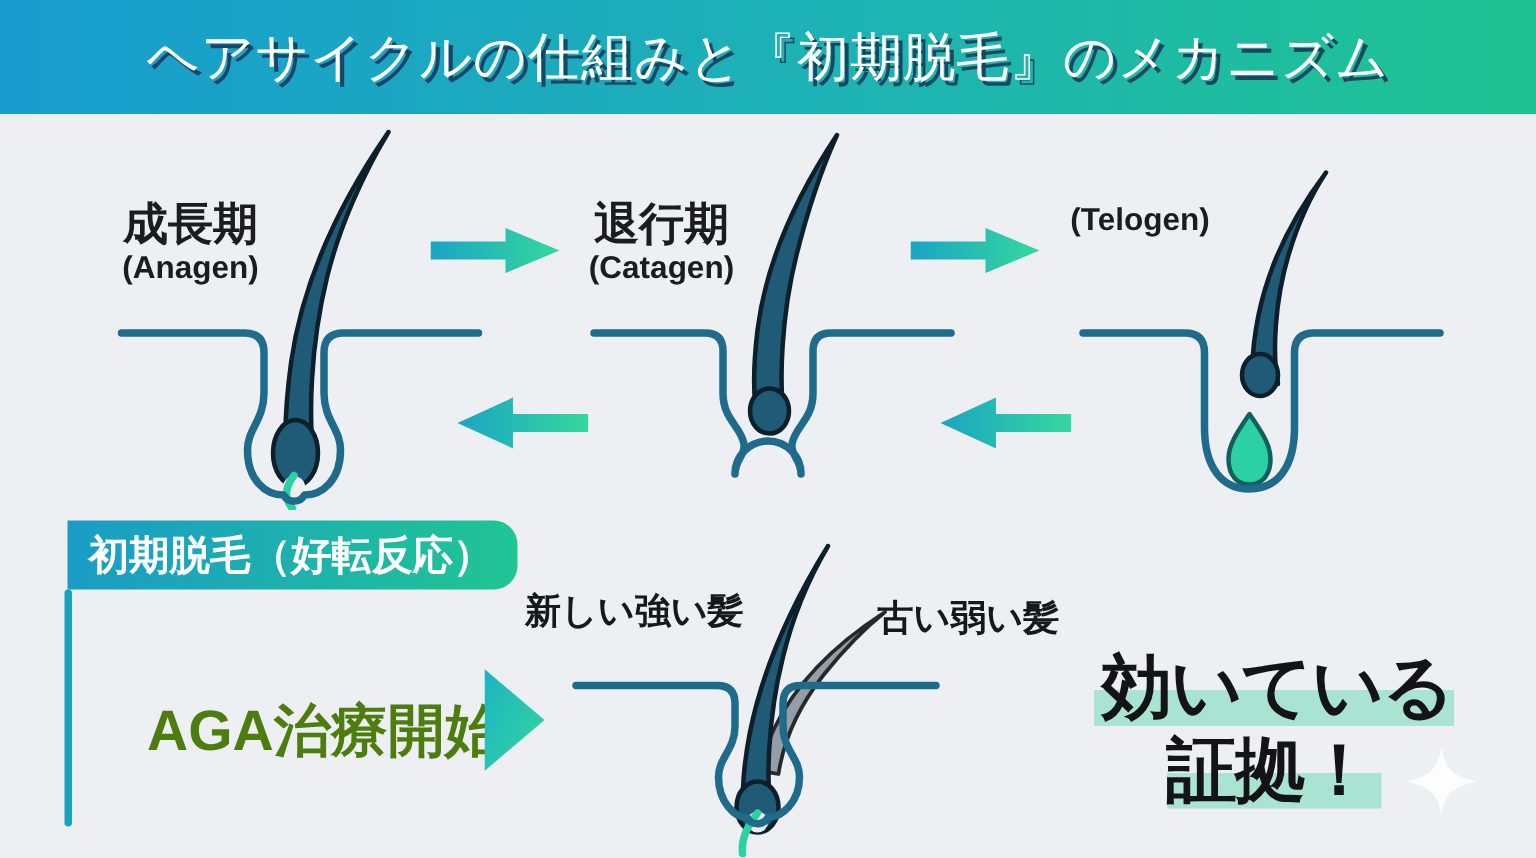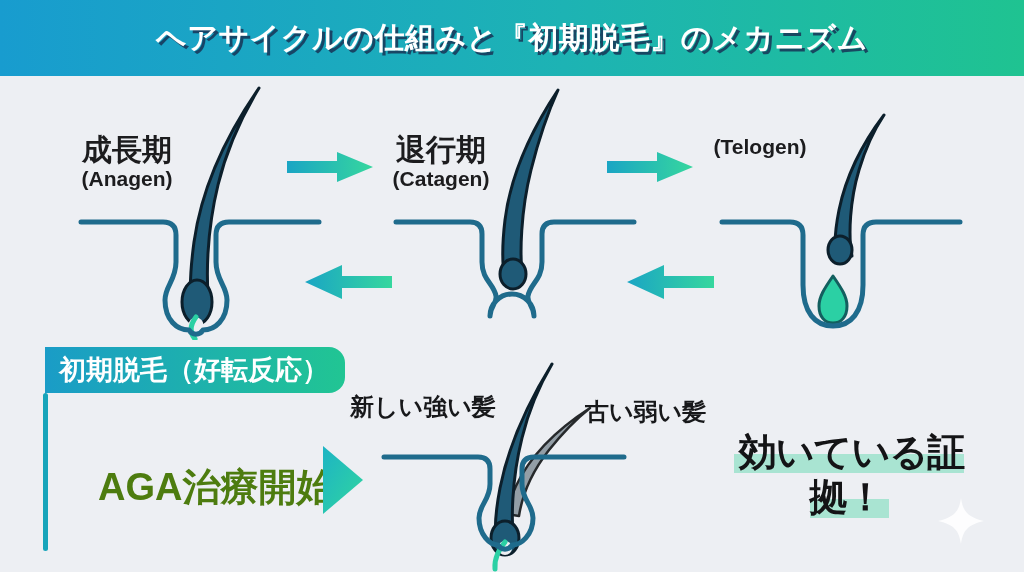--- a/index.html
+++ b/index.html
@@ -8,21 +8,21 @@
     background:#edeff3;
     font-family:"Liberation Sans","DejaVu Sans",sans-serif;
   }
   
   .header{
     position:absolute;left:0;top:0;width:1024px;height:76px;
     background:linear-gradient(90deg,#189ccf 0%,#1db3b4 55%,#1fc391 100%);
     display:flex;align-items:center;justify-content:center;
   }
   .header h1{
-    margin:0;font-size:30px;font-weight:bold;color:#ffffff;letter-spacing:.5px;
+    margin:0;font-size:35px;font-weight:normal;color:#ffffff;letter-spacing:.5px;
     text-shadow:3px 3px 0 rgba(24,52,86,.85);
   }
   
   .stage{position:absolute;top:134px;width:180px;text-align:center;color:#1c1c1e;}
   .stage .jp{font-size:30px;font-weight:bold;line-height:1.05;}
   .stage .en{font-size:21px;font-weight:bold;line-height:1.2;}
   .stage1{left:37px;} .stage2{left:351px;} .stage3{left:670px;}
   
   .arrow{position:absolute;}
   .r-arrow-1{left:287px;top:151px;} .r-arrow-2{left:607px;top:151px;}
@@ -43,21 +43,21 @@
     background:#17a4ba;border-radius:3px;}
   .aga-label{position:absolute;left:98px;top:462px;width:224px;text-align:center;
     font-size:38px;font-weight:bold;color:#4d7c0f;white-space:nowrap;}
   .treatment-arrow{position:absolute;left:323px;top:446px;}
   .hair-note{position:absolute;font-size:24px;font-weight:bold;color:#17181a;white-space:nowrap;}
   .note-new{left:350px;top:391px;}
   .note-old{left:585px;top:396px;}
   .conclusion{position:absolute;left:680px;top:430px;width:310px;text-align:center;
     color:#141416;font-weight:bold;line-height:1.18;}
   .conclusion .l1{font-size:40px;}
-  .conclusion .l2{font-size:38px;letter-spacing:-1px;margin-left:28px;}
+  .conclusion .l2{font-size:47px;letter-spacing:-1px;margin-left:28px;}
   .hl{background:linear-gradient(to top,#a9e4d2 0 45%,transparent 45%);padding:0 5px;}
   .sparkle{position:absolute;left:938px;top:498px;}
 </style>
 </head>
 <body>
 
 <div class="canvas">
 
   <svg width="0" height="0" style="position:absolute" aria-hidden="true">
     <defs>

